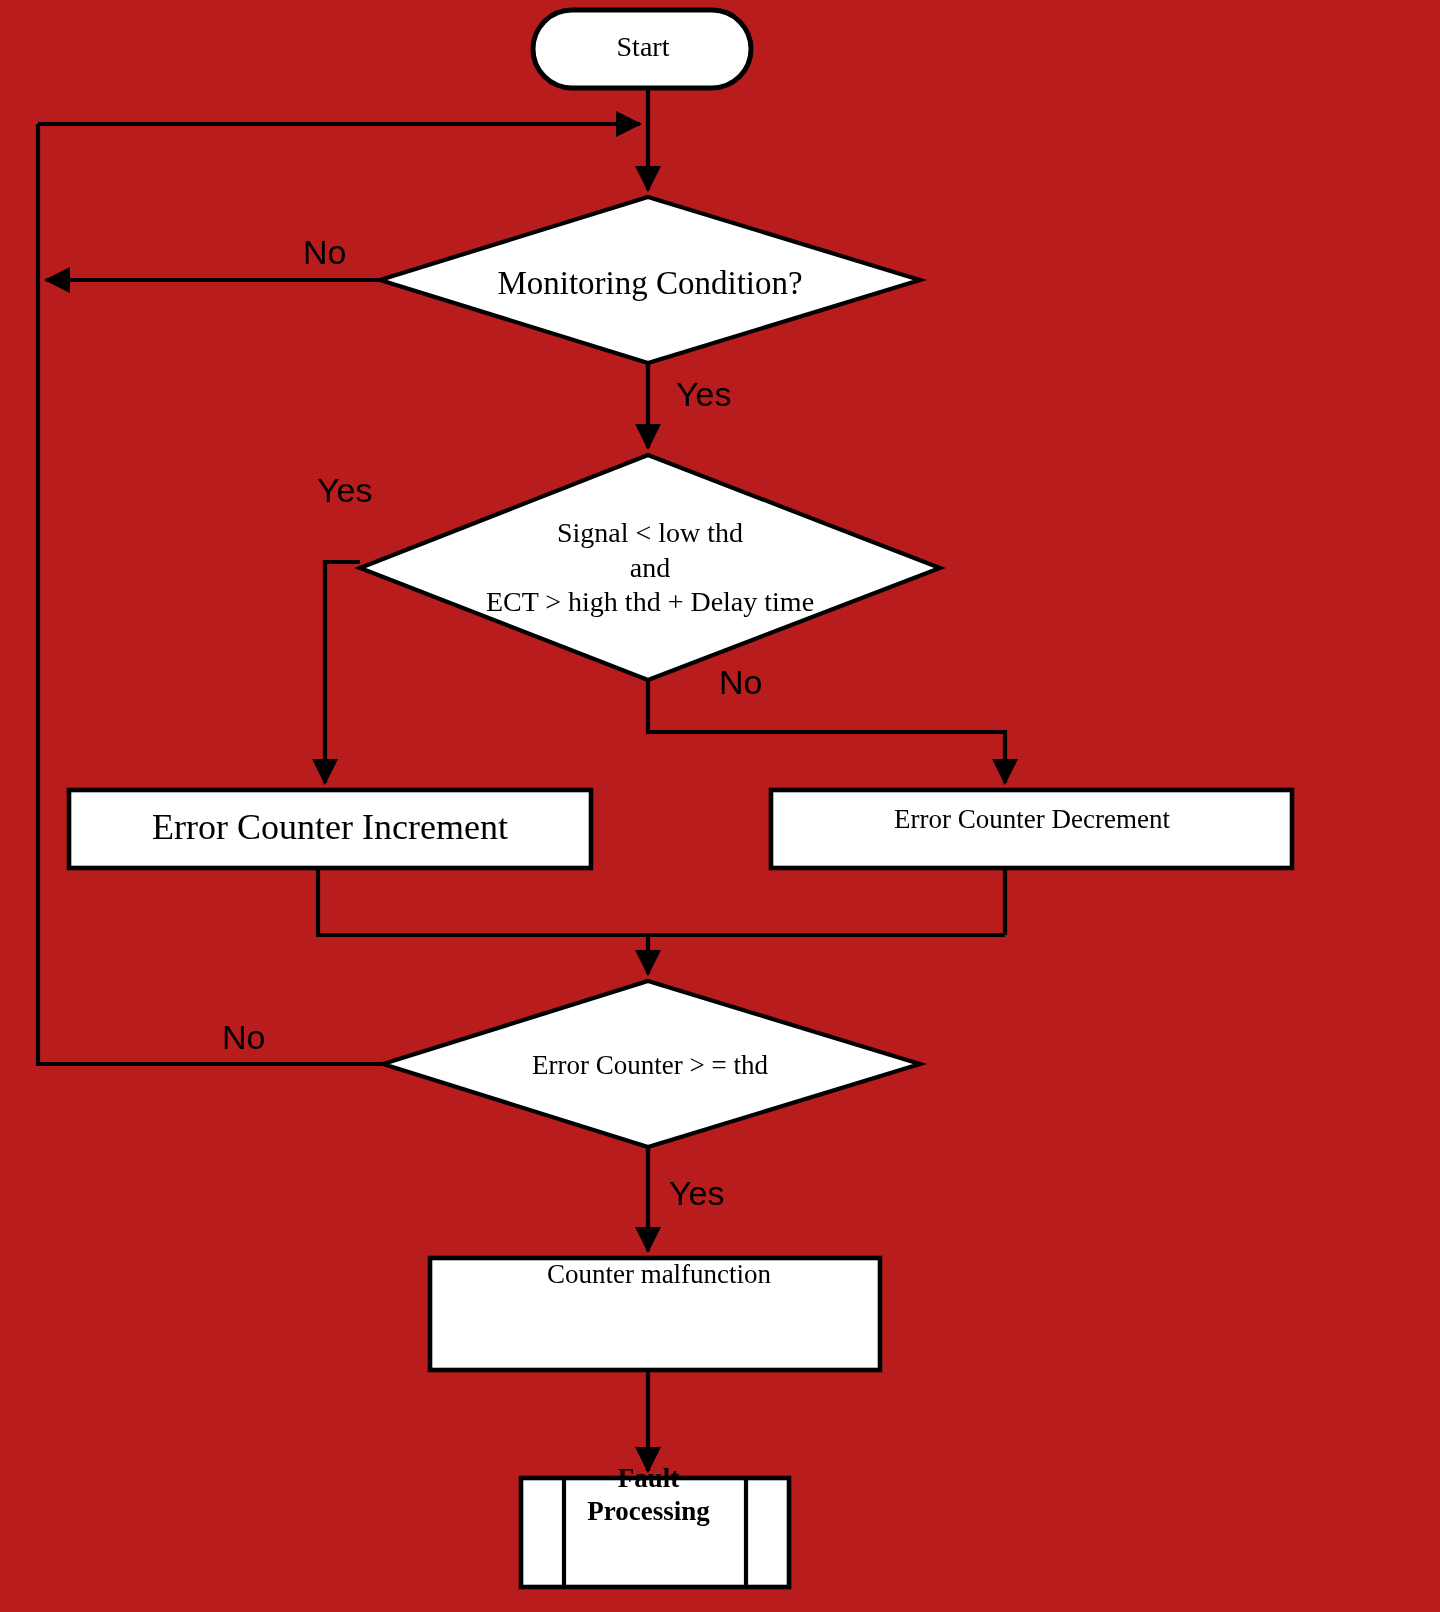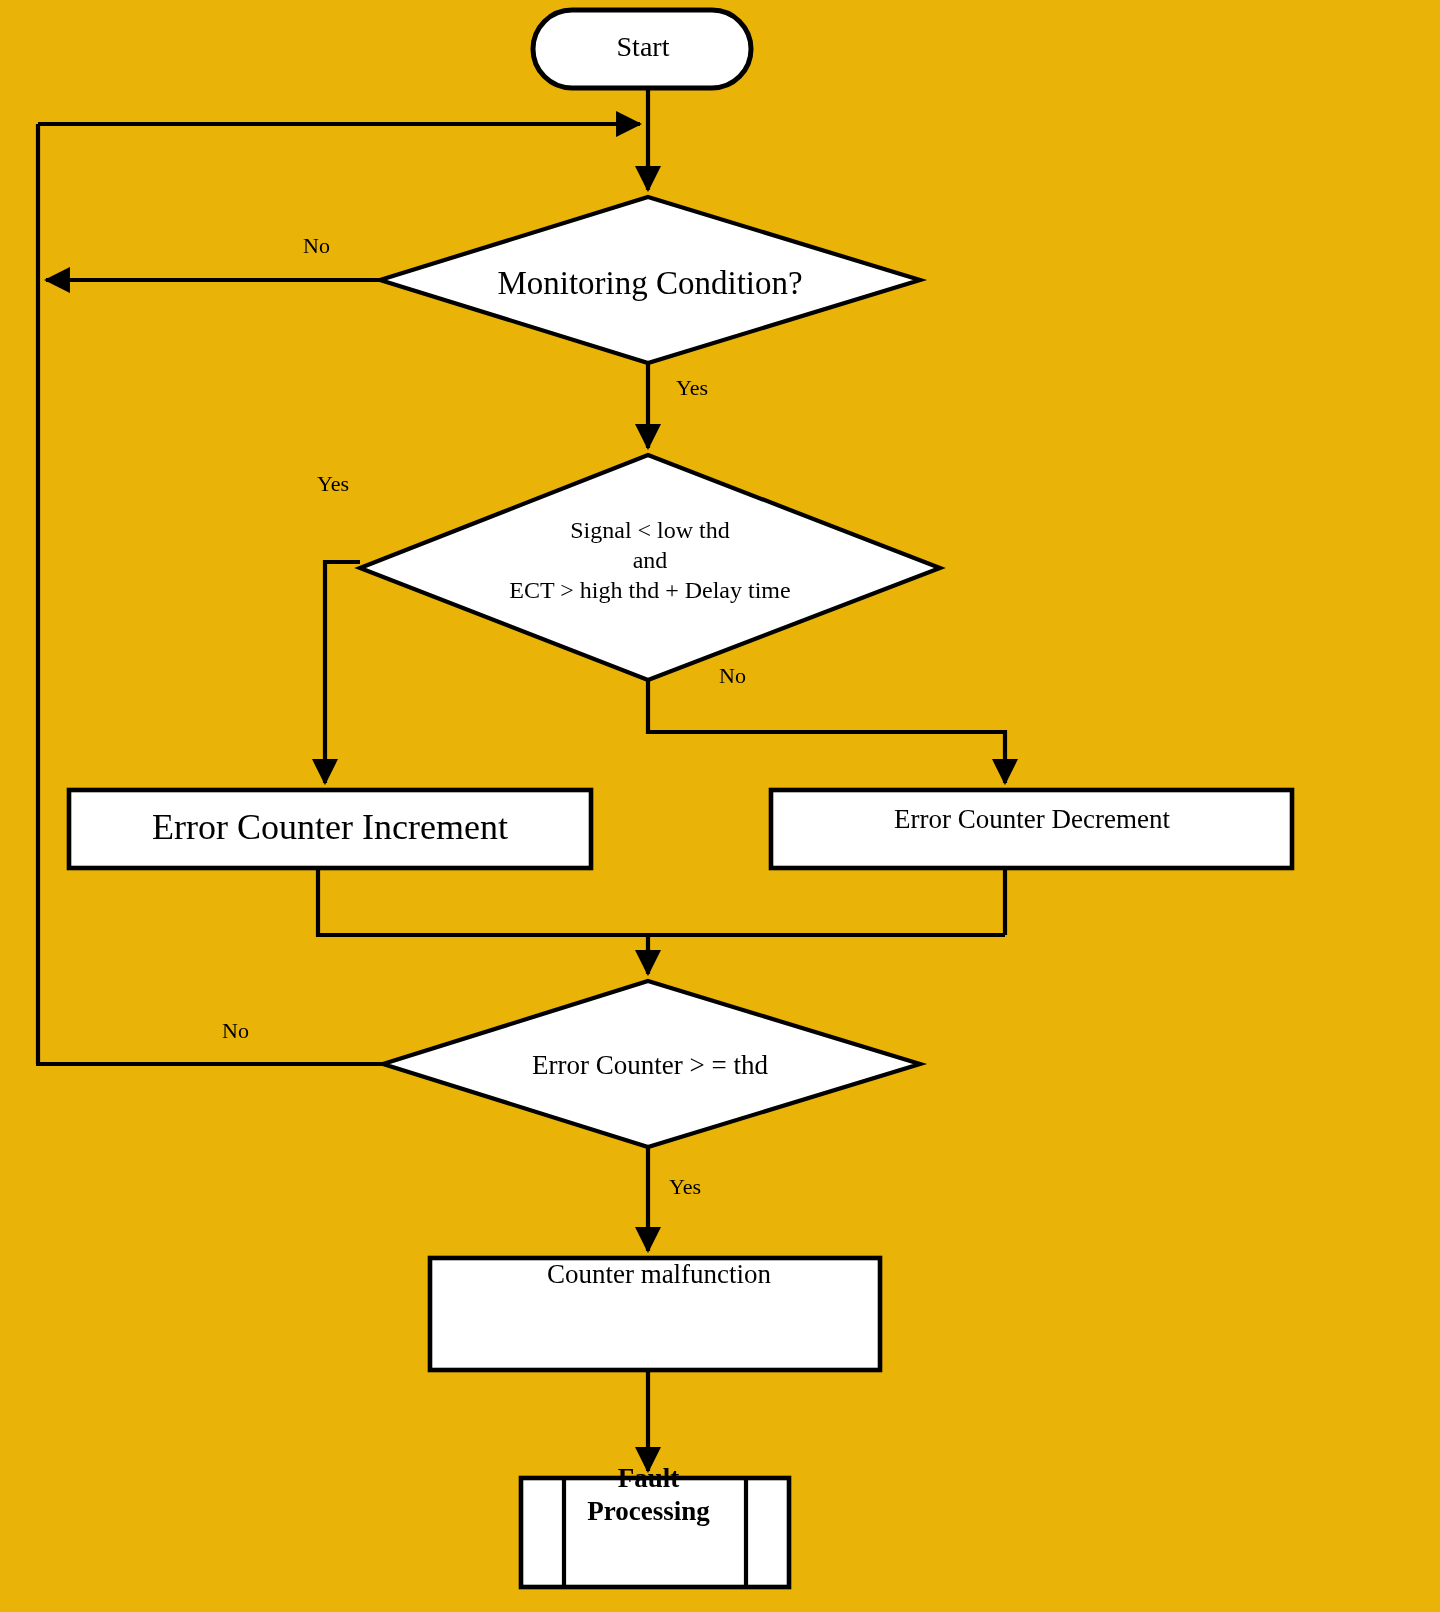--- a/index.html
+++ b/index.html
@@ -8,21 +8,21 @@
     padding: 0;
     background: #ffffff;
   }
   body {
     font-family: "Liberation Serif", "DejaVu Serif", serif;
   }
   #flow-root {
     position: relative;
     width: 1440px;
     height: 1612px;
-    background: #eab308;
+    background: #b91c1c;
     overflow: hidden;
   }
   #flow-svg {
     position: absolute;
     left: 0;
     top: 0;
     width: 1440px;
     height: 1612px;
   }
   .node-text {
@@ -30,28 +30,28 @@
     text-align: center;
     color: #000000;
     font-family: "Liberation Serif", "DejaVu Serif", serif;
     line-height: 1.24;
     pointer-events: none;
     white-space: pre-line;
   }
   .edge-label {
     position: absolute;
     color: #000000;
-    font-family: Liberation Serif, serif;
-    font-size: 22px;
+    font-family: Liberation Sans, sans-serif;
+    font-size: 34px;
     line-height: 1;
     white-space: nowrap;
   }
   .t-start      { left: 535px; top: 30px;   width: 216px; font-size: 28px; }
   .t-cond1      { left: 420px; top: 263px;  width: 460px; font-size: 33px; }
-  .t-cond2      { left: 400px; top: 516px;  width: 500px; font-size: 24px; }
+  .t-cond2      { left: 400px; top: 516px;  width: 500px; font-size: 28px; }
   .t-inc        { left: 80px;  top: 805px;  width: 500px; font-size: 36px; }
   .t-dec        { left: 782px; top: 803px;  width: 500px; font-size: 27px; }
   .t-cond3      { left: 430px; top: 1049px; width: 440px; font-size: 27px; text-align: center; }
   .t-malf       { left: 440px; top: 1258px; width: 438px; font-size: 27px; }
   .t-fault      { left: 556px; top: 1462px; width: 185px; font-size: 27px; font-weight: bold; }
 
   .l-no1   { left: 303px; top: 235px;  }
   .l-yes1  { left: 676px; top: 377px;  }
   .l-yes2  { left: 317px; top: 473px;  }
   .l-no2   { left: 719px; top: 665px;  }

